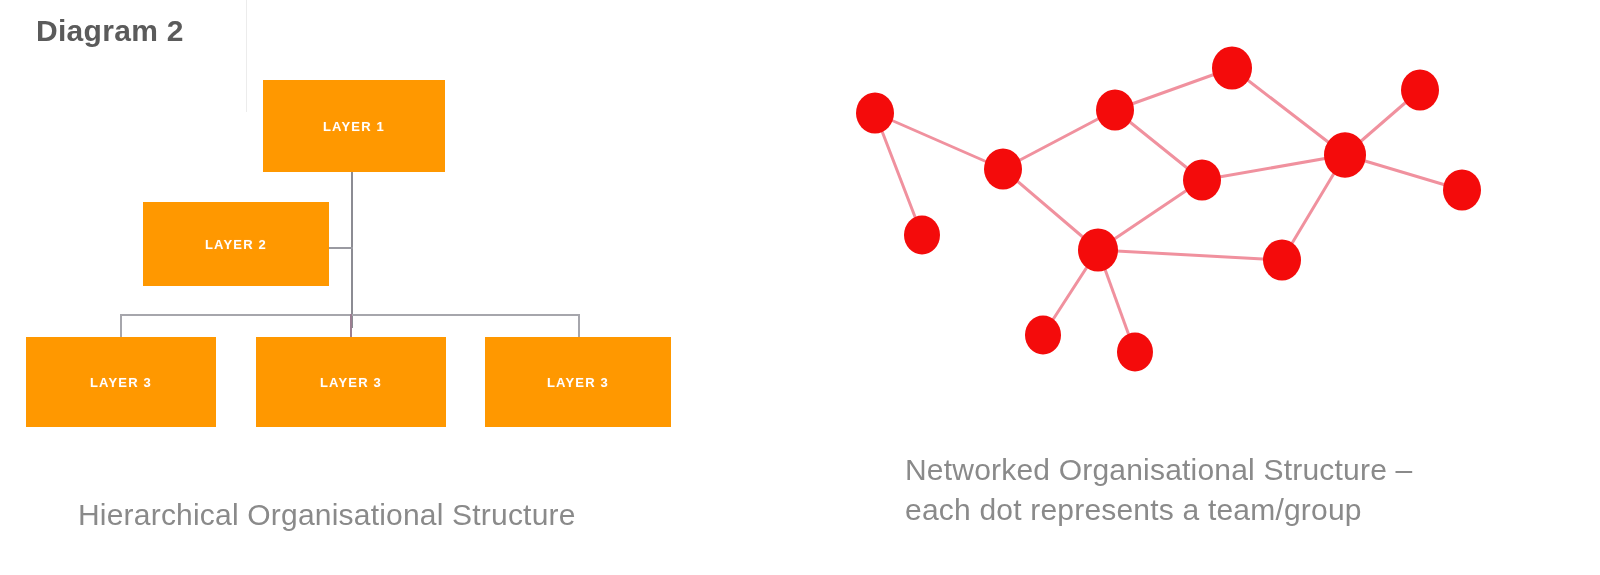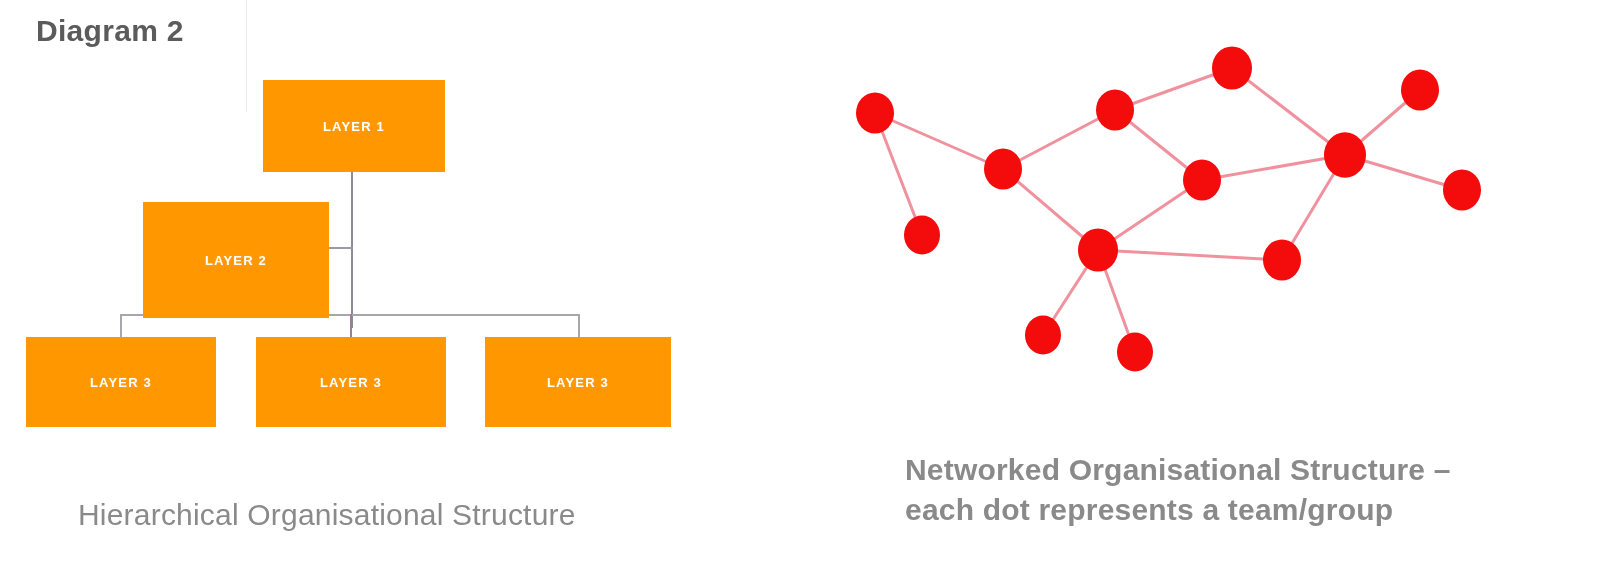--- a/index.html
+++ b/index.html
@@ -62,21 +62,21 @@
   .layer-label {
     color: #ffffff;
     font-size: 13px;
     font-weight: 700;
     letter-spacing: 1.2px;
     text-shadow: 0 0 2px rgba(255,170,60,.75);
     user-select: none;
   }
 
   #layer1-box { left: 263px; top: 80px;  width: 182px; height: 92px; }
-  #layer2-box { left: 143px; top: 202px; width: 186px; height: 116px; text-align: center; }
+  #layer2-box { left: 143px; top: 202px; width: 186px; height: 84px; text-align: center; }
   #layer3a-box { left: 26px;  top: 337px; width: 190px; height: 90px; }
   #layer3b-box { left: 256px; top: 337px; width: 190px; height: 90px; }
   #layer3c-box { left: 485px; top: 337px; width: 186px; height: 90px; }
 
   
   .connector { position: absolute; background: #8c8c93; }
   #conn-trunk     { left: 351px; top: 160px; width: 2px;  height: 168px; }
   #conn-layer2    { left: 329px; top: 247px; width: 24px; height: 2px; background: #9a9aa1; }
   #conn-bus       { left: 120px; top: 314px; width: 459px; height: 2px; background: #a6a6ac; }
   #conn-drop-a    { left: 120px; top: 314px; width: 2px;  height: 24px; background: #a6a6ac; }
@@ -92,21 +92,20 @@
     letter-spacing: 0.2px;
     white-space: pre-line;
   }
   #caption-hierarchical {
     left: 78px;
     top: 495px;
   }
   #caption-networked {
     left: 905px;
     top: 450px;
-    font-weight: bold;
   }
 
   
   #network-graph {
     position: absolute;
     left: 800px;
     top: 20px;
     width: 720px;
     height: 380px;
   }

